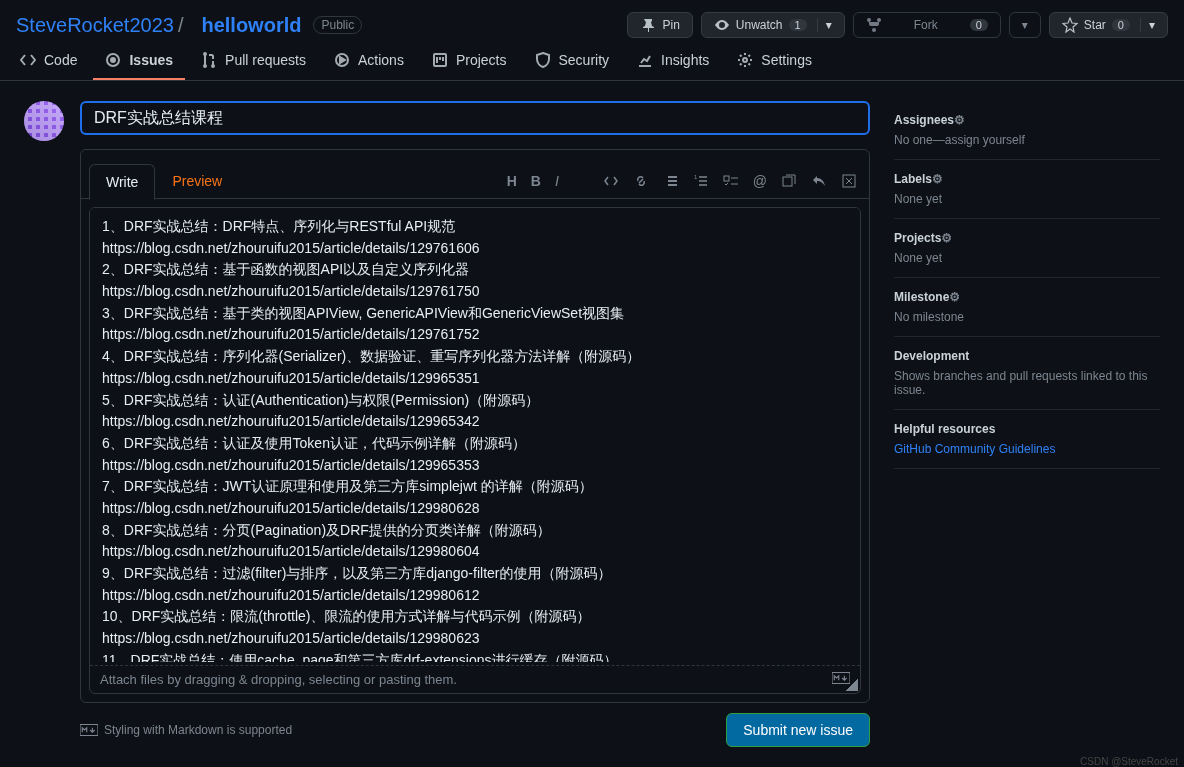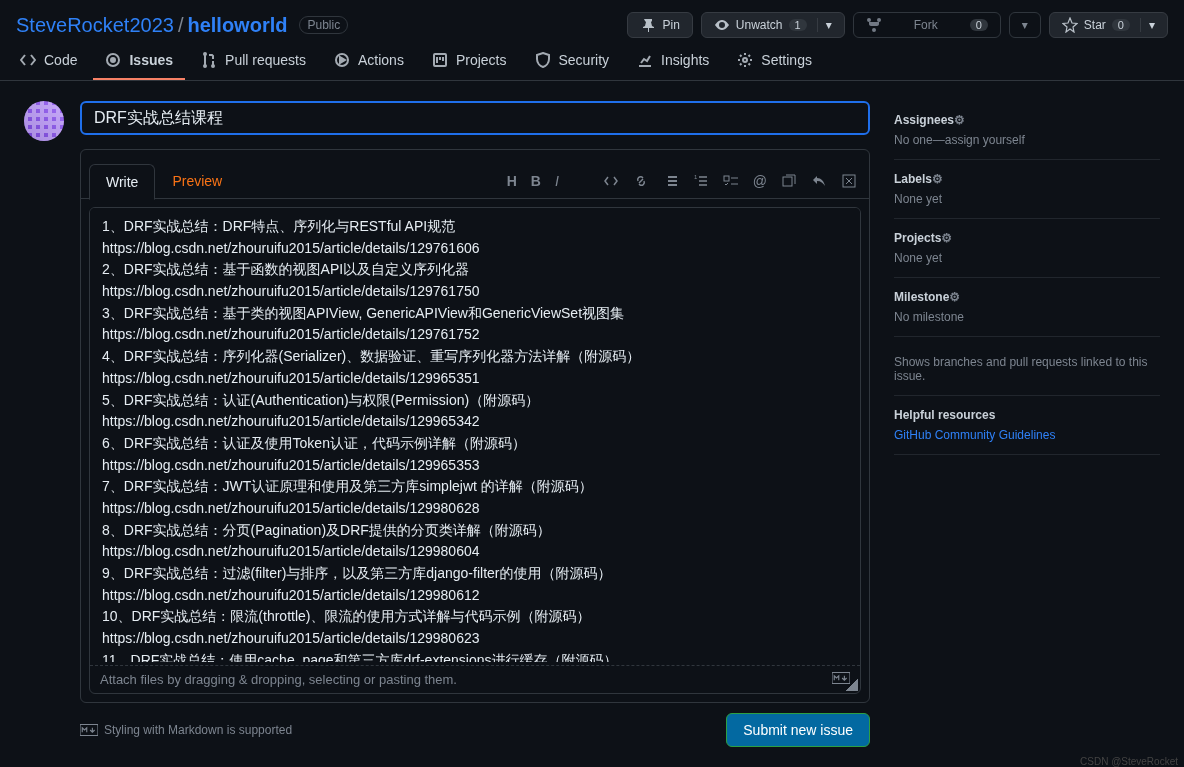--- a/index.html
+++ b/index.html
@@ -2,21 +2,21 @@
 <html><head>
 <meta charset="utf-8">
 <style>
 * { margin:0; padding:0; box-sizing:border-box; }
 body { background:#0d1117; color:#e6edf3; font-family:-apple-system,BlinkMacSystemFont,"Segoe UI",Helvetica,Arial,sans-serif; font-size:14px; width:1184px; height:767px; overflow:hidden; }
 a { color:#2f81f7; text-decoration:none; }
 .repo-head { display:flex; justify-content:space-between; align-items:center; padding:12px 16px 4px 16px; }
 .repo-left { display:flex; align-items:center; gap:4px; font-size:20px; }
 .owner { color:#2f81f7; }
 .slash { color:#7d8590; }
-.repo { color:#2f81f7; font-weight:600; }
+.repo { color:#2f81f7; font-weight:600;margin-left:14px; }
 .badge { border:1px solid #30363d; color:#7d8590; font-size:12px; padding:1px 7px; border-radius:20px; margin-left:8px; }
 .actions { display:flex; gap:8px; }
 .btn { display:flex; align-items:center; gap:6px; background:#21262d; border:1px solid #363b42; color:#c9d1d9; padding:4px 12px; border-radius:6px; font-size:12px; }
 .btn .count { background:#30363d; color:#c9d1d9; border-radius:20px; padding:0 6px; font-size:11px; min-width:16px; text-align:center; }
 .btn .car { border-left:1px solid #363b42; padding-left:8px; margin-left:4px; }
 .btn svg { width:16px; height:16px; fill:currentColor; opacity:0.9; }
 .hdbg { background:transparent; color:#7d8590; border-color:#30363d;gap:32px; }
 nav { display:flex; gap:4px; padding:0 8px; border-bottom:1px solid #30363d; }
 .tab { display:flex; align-items:center; gap:8px; padding:10px 12px; color:#c9d1d9; border-bottom:2px solid transparent; font-size:14px; }
 .tab.active { border-bottom-color:#f78166; font-weight:600; }
@@ -302,20 +302,23 @@
       <div class="sv">None yet</div>
     </div>
     <div class="sblock">
       <h4>
           <span>Milestone</span>
           <span class="gear">⚙</span>
         </h4>
       <div class="sv">No milestone</div>
     </div>
     <div class="sblock">
+      <h4>
+          <span>Development</span>
+        </h4>
       <div class="sv">Shows branches and pull requests linked to this issue.</div>
     </div>
     <div class="sblock" style="border-bottom:1px solid #21262d;">
       <h4>
           <span>Helpful resources</span>
         </h4>
       <div class="sv"><a style="color:#2f81f7">GitHub Community Guidelines</a></div>
     </div>
   </aside>
 </div>

